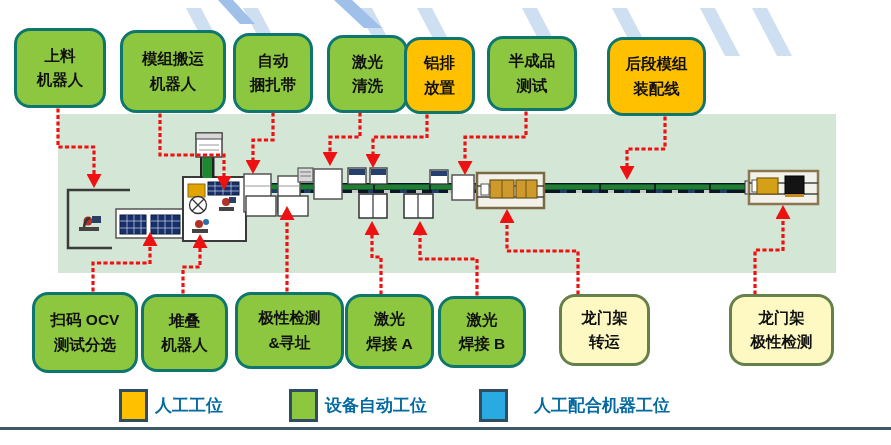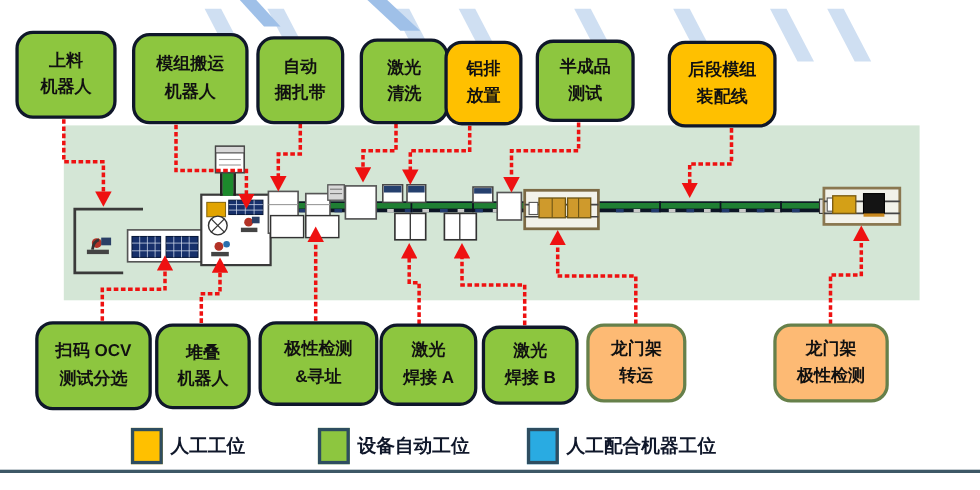--- a/index.html
+++ b/index.html
@@ -1,33 +1,33 @@
 <!DOCTYPE html>
 <html><head>
 <meta charset="utf-8">
 <style>
   html,body{margin:0;padding:0;background:#fff;}
   #canvas{position:relative;width:891px;height:445px;background:#ffffff;overflow:hidden;
           font-family:"Liberation Sans","DejaVu Sans",sans-serif;}
   .band{position:absolute;left:58px;top:114px;width:778px;height:159px;background:#d4e6d6;}
   svg{position:absolute;left:0;top:0;}
-  .station{position:absolute;box-sizing:border-box;border:3px solid #0f172a;border-radius:16px;
+  .station{position:absolute;box-sizing:border-box;border:3px solid #0f766e;border-radius:16px;
            display:flex;flex-direction:column;align-items:center;justify-content:center;
            font-size:15.5px;font-weight:600;color:#111;text-align:center;line-height:1.55;}
   .st-auto{background:#8dc63f;}
   .st-manual{background:#ffc000;}
-  .st-mr{background:#fdba74;border-color:#66804a;}
+  .st-mr{background:#fef9c3;border-color:#66804a;margin-left:26px;}
   .station span{display:block;}
   .legend{position:absolute;left:0;top:386px;width:891px;height:40px;}
   .legend-item{position:absolute;display:flex;align-items:center;}
   .swatch{width:29px;height:33px;border:3px solid #2e4d60;box-sizing:border-box;margin-right:7px;}
   .sw-manual{background:#ffc000;}
   .sw-auto{background:#8dc63f;}
   .sw-mr{background:#29abe2;}
-  .legend-label{font-size:17px;font-weight:600;color:#0f172a;white-space:nowrap;}
+  .legend-label{font-size:17px;font-weight:600;color:#0369a1;white-space:nowrap;}
   .divider{position:absolute;left:0;top:427px;width:891px;height:3px;background:#3d5866;}
 </style>
 </head>
 <body>
 
 <div id="canvas">
 
   <svg width="891" height="445" viewBox="0 0 891 445">
     <g fill="#cfdff2">
       <polygon points="186,8 201,8 226,56 211,56"></polygon>
@@ -303,20 +303,20 @@
 
   <div class="legend">
     <div class="legend-item" style="left:119px;top:3px;">
       <div class="swatch sw-manual"></div>
       <div class="legend-label">人工工位</div>
     </div>
     <div class="legend-item" style="left:289px;top:3px;">
       <div class="swatch sw-auto"></div>
       <div class="legend-label">设备自动工位</div>
     </div>
-    <div class="legend-item" style="left:479px;top:3px;">
+    <div class="legend-item" style="left:479px;top:3px;gap:19px;">
       <div class="swatch sw-mr"></div>
       <div class="legend-label">人工配合机器工位</div>
     </div>
   </div>
 
   <div class="divider"></div>
 </div>
 
 </body></html>

